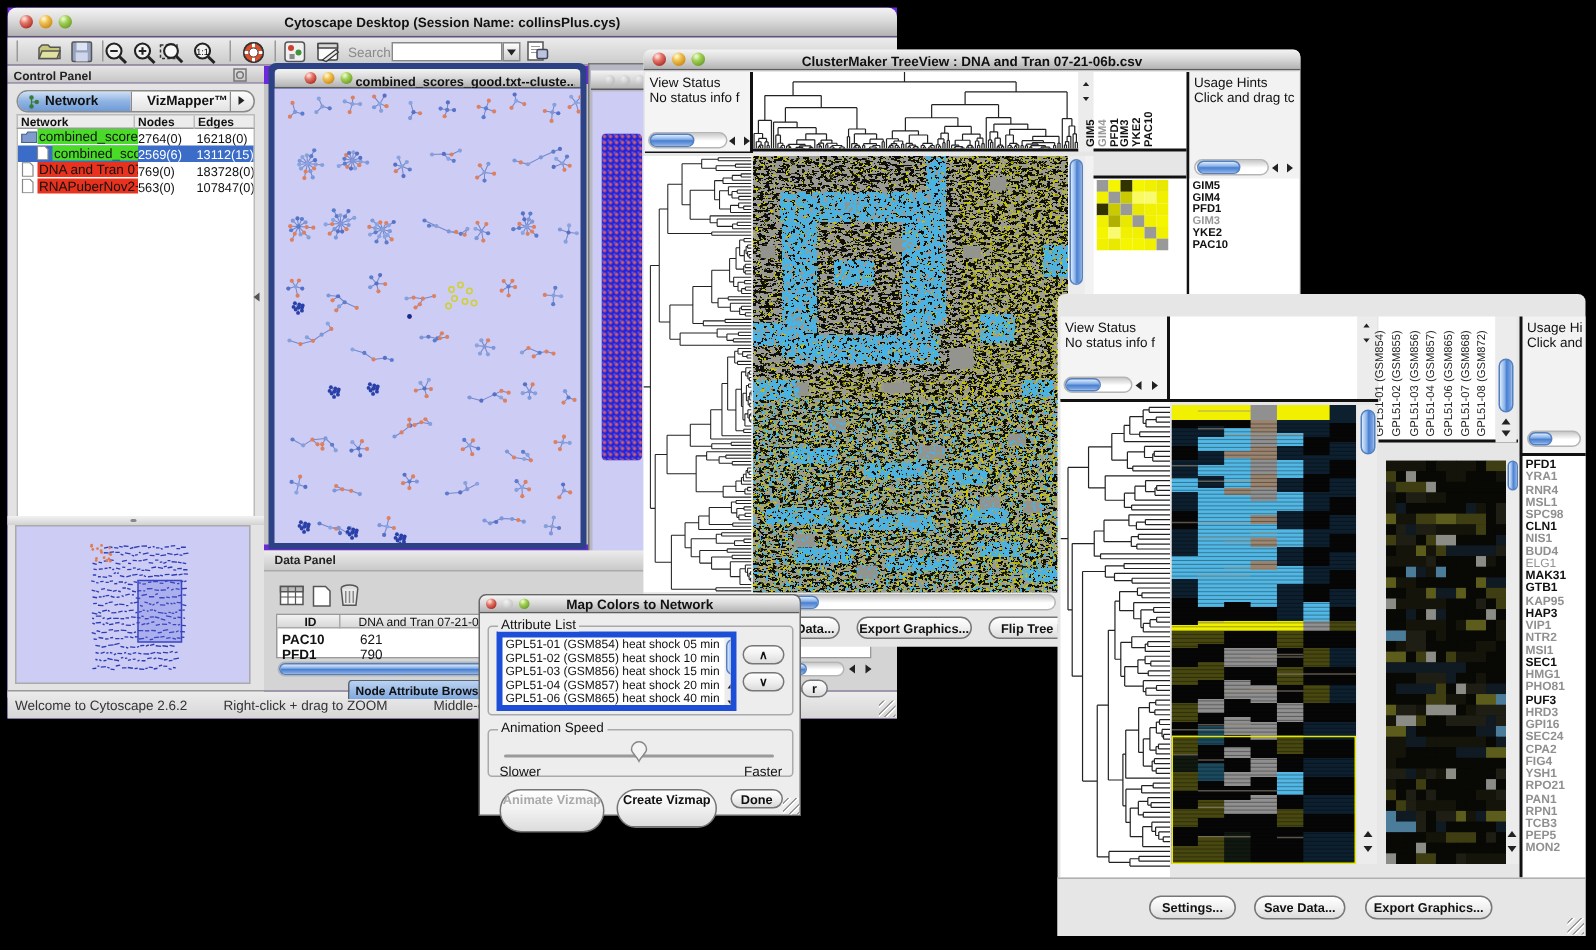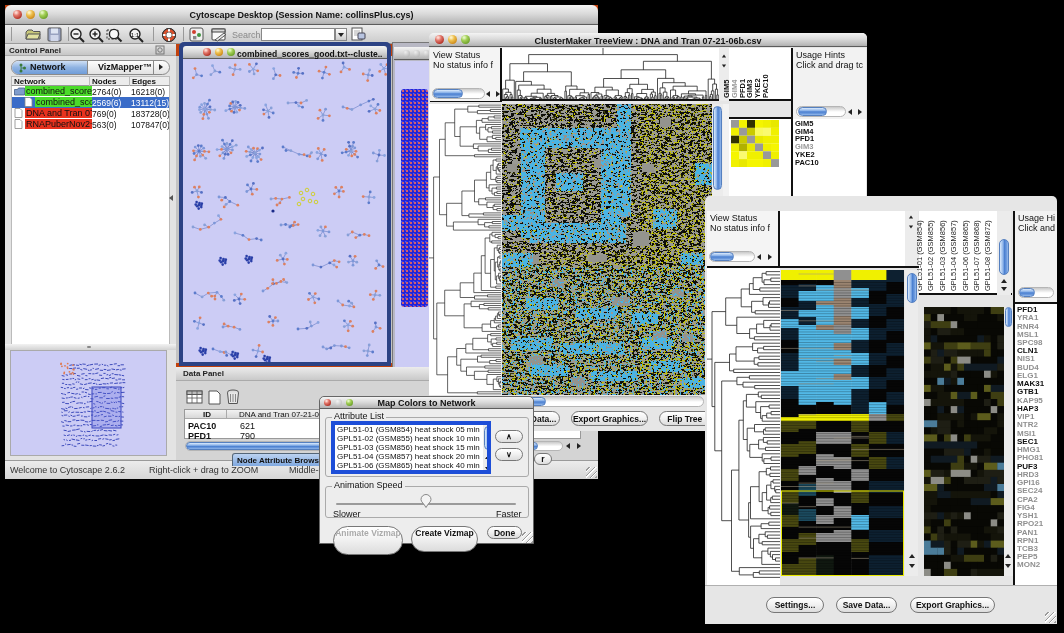--- a/index.html
+++ b/index.html
@@ -21,21 +21,21 @@
 .arl,.arr,.aru,.ard{position:absolute;width:0;height:0}
 .arl{border-top:3px solid transparent;border-bottom:3px solid transparent;border-right:4px solid #222}
 .arr{border-top:3px solid transparent;border-bottom:3px solid transparent;border-left:4px solid #222}
 .aru{border-left:3px solid transparent;border-right:3px solid transparent;border-bottom:4px solid #222}
 .ard{border-left:3px solid transparent;border-right:3px solid transparent;border-top:4px solid #222}
 .t9{font-size:9px;color:#111;white-space:nowrap}
 .t8{font-size:8px;color:#111;white-space:nowrap}
 .grip{position:absolute;width:11px;height:11px;
  background:repeating-linear-gradient(135deg,transparent 0 2px,#9a9a9a 2px 3px,#fff 3px 4px)}
 </style></head><body>
-<div class="a" style="left:5px;top:5px;width:593px;height:474px;background:#c2410c">
+<div class="a" style="left:5px;top:5px;width:593px;height:474px;background:#6d28d9">
     <div class="a tbar" style="left:0;top:0;width:593px;height:20px;border-radius:6px 6px 0 0">
       <i class="tl r" style="left:8px"></i>
       <i class="tl y" style="left:21px"></i>
       <i class="tl g" style="left:34px"></i>
       <div class="ttext" style="margin-top:5px;font-size:9px">Cytoscape Desktop (Session Name: collinsPlus.cys)</div>
     </div>
     <div class="a" style="left:0;top:20px;width:593px;height:19px;background:linear-gradient(#ececec,#cbcbcb);border-bottom:1px solid #9a9a9a">
       <div class="a" style="left:6px;top:2px;width:1px;height:14px;background:#999"></div>
       <div class="a" style="top:2px;left:20px"><svg width="16" height="15">
           <path d="M1 5l2-2h4l1.5 1.5H15V12H1z" fill="#c8c87a" stroke="#555" stroke-width="1"></path>
@@ -1668,21 +1668,21 @@
     </div>
     <div class="a" style="left:308px;top:108px;width:44px;height:281px;background:#fff;border-left:2px solid #111">
       <div style="position:absolute;left:2px;top:1.0px;font-size:8px;font-weight:bold;color:#111">PFD1</div>
       <div style="position:absolute;left:2px;top:9.2px;font-size:8px;font-weight:bold;color:#909090">YRA1</div>
       <div style="position:absolute;left:2px;top:17.5px;font-size:8px;font-weight:bold;color:#909090">RNR4</div>
       <div style="position:absolute;left:2px;top:25.7px;font-size:8px;font-weight:bold;color:#909090">MSL1</div>
       <div style="position:absolute;left:2px;top:34.0px;font-size:8px;font-weight:bold;color:#909090">SPC98</div>
       <div style="position:absolute;left:2px;top:42.2px;font-size:8px;font-weight:bold;color:#111">CLN1</div>
       <div style="position:absolute;left:2px;top:50.4px;font-size:8px;font-weight:bold;color:#909090">NIS1</div>
       <div style="position:absolute;left:2px;top:58.7px;font-size:8px;font-weight:bold;color:#909090">BUD4</div>
-      <div style="position:absolute;left:2px;top:66.9px;font-size:8px;font-weight:bold;color:#909090">ELG1</div>
+      <div style="position:absolute;left:2px;top:66.9px;font-size:8px;font-weight:normal;color:#909090">ELG1</div>
       <div style="position:absolute;left:2px;top:75.2px;font-size:8px;font-weight:bold;color:#111">MAK31</div>
       <div style="position:absolute;left:2px;top:83.4px;font-size:8px;font-weight:bold;color:#111">GTB1</div>
       <div style="position:absolute;left:2px;top:91.6px;font-size:8px;font-weight:bold;color:#909090">KAP95</div>
       <div style="position:absolute;left:2px;top:99.9px;font-size:8px;font-weight:bold;color:#111">HAP3</div>
       <div style="position:absolute;left:2px;top:108.1px;font-size:8px;font-weight:bold;color:#909090">VIP1</div>
       <div style="position:absolute;left:2px;top:116.4px;font-size:8px;font-weight:bold;color:#909090">NTR2</div>
       <div style="position:absolute;left:2px;top:124.6px;font-size:8px;font-weight:bold;color:#909090">MSI1</div>
       <div style="position:absolute;left:2px;top:132.8px;font-size:8px;font-weight:bold;color:#111">SEC1</div>
       <div style="position:absolute;left:2px;top:141.1px;font-size:8px;font-weight:bold;color:#909090">HMG1</div>
       <div style="position:absolute;left:2px;top:149.3px;font-size:8px;font-weight:bold;color:#909090">PHO81</div>

